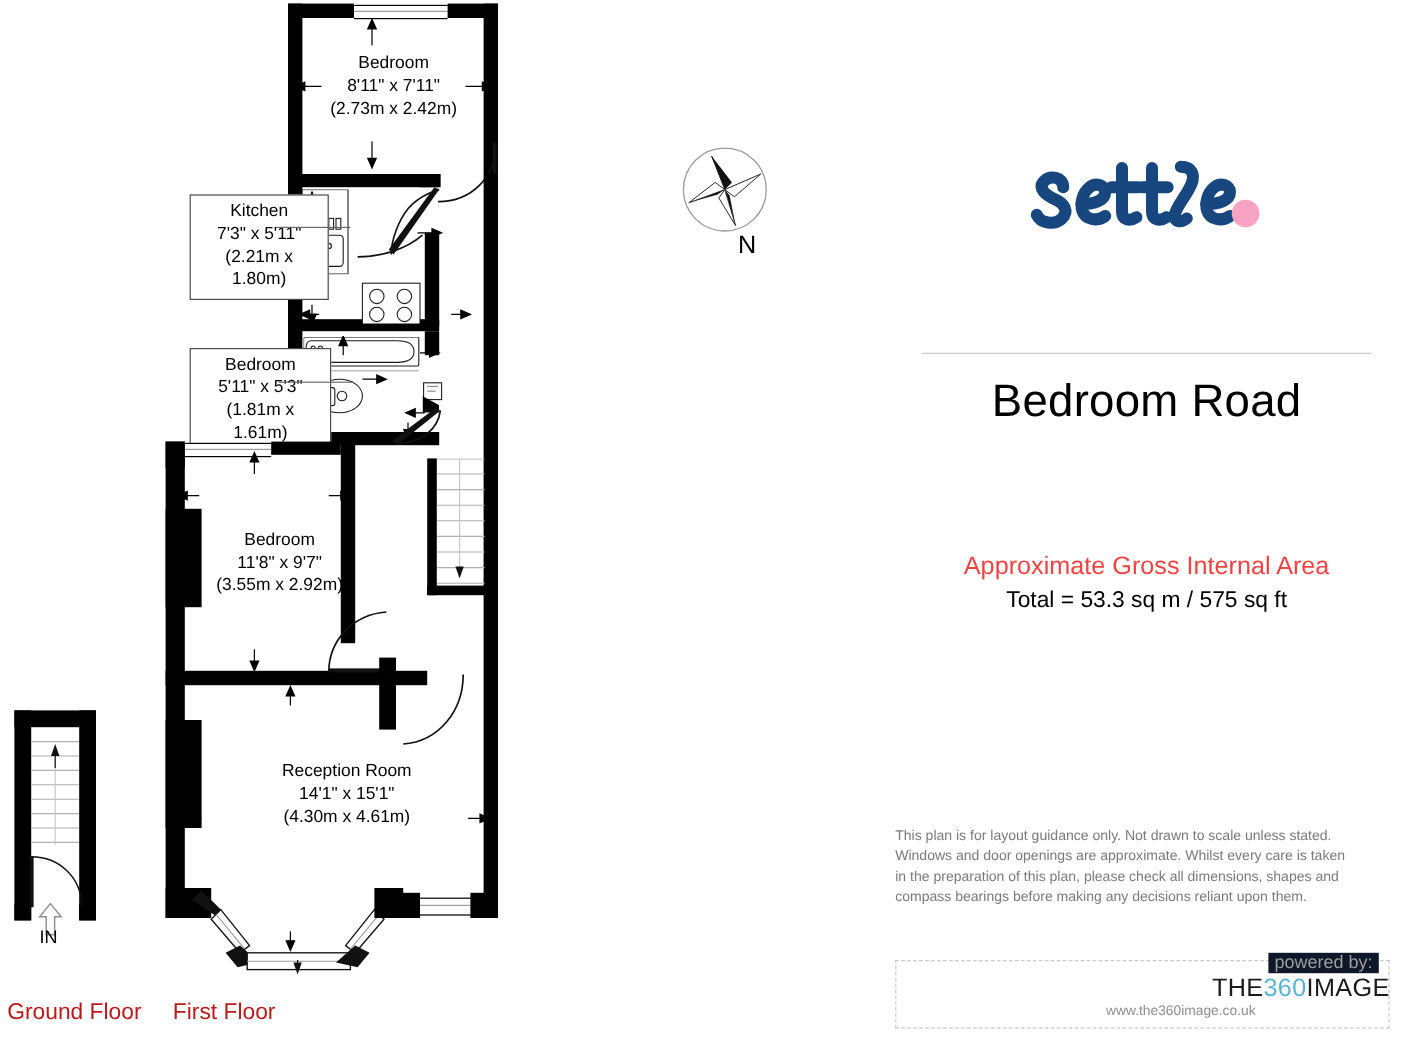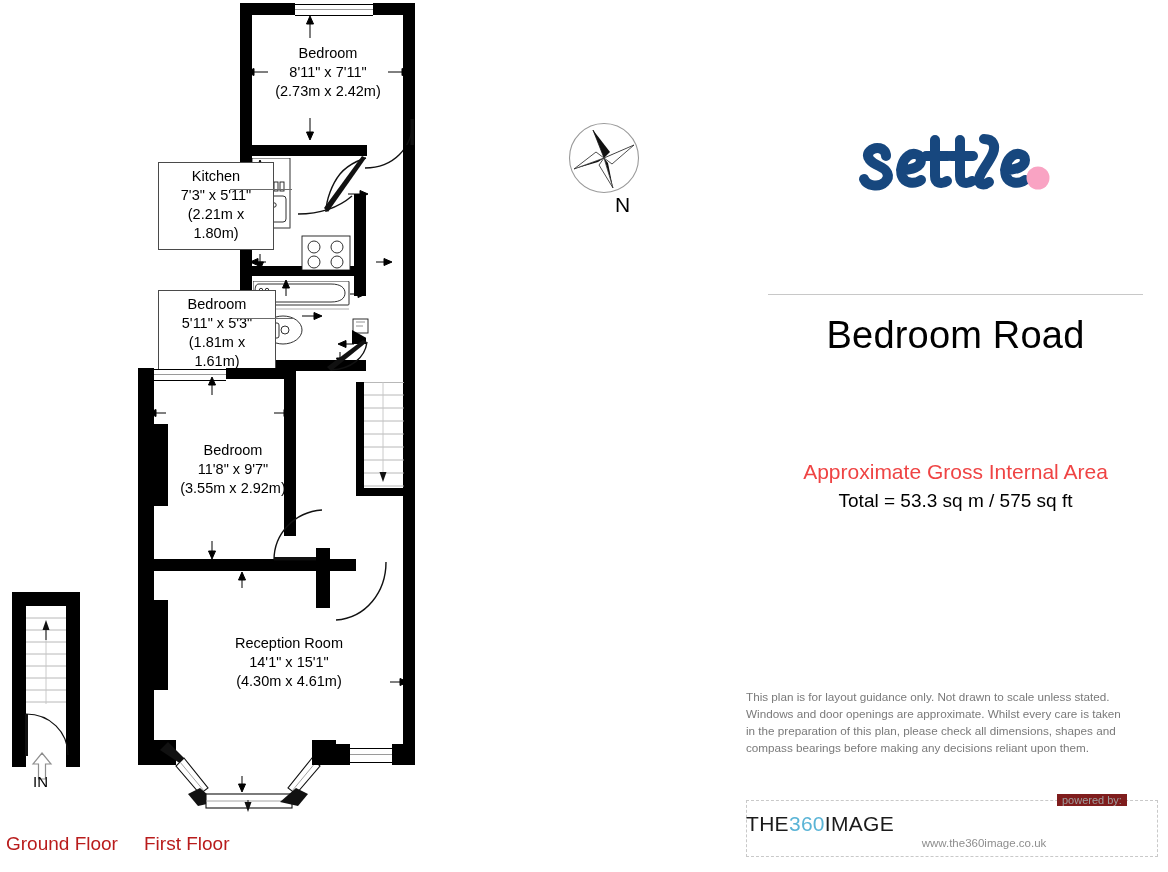--- a/index.html
+++ b/index.html
@@ -24,23 +24,23 @@
 
   
   .rule{position:absolute;background:#c8c8c8;height:1px;}
   .addr{position:absolute;font-size:38px;letter-spacing:.2px;color:#000;white-space:nowrap;text-align:center;}
   .area1{position:absolute;font-size:21px;color:#ef4444;white-space:nowrap;text-align:center;}
   .area2{position:absolute;font-size:19px;color:#000;white-space:nowrap;text-align:center;}
   .disc{position:absolute;font-size:11.7px;line-height:1.45;color:#7a7a7a;text-align:justify;
         text-justify:inter-word;width:412px;}
   .disc p{margin:0;}
   .disc p:last-child{text-align:justify;}
-  .powered{position:absolute;font-size:11px;color:#9e9e9e;background:#7f1d1d;padding:0 5px;white-space:nowrap;}
+  .powered{position:absolute;font-size:15px;color:#9e9e9e;background:#0f172a;padding:0 5px;white-space:nowrap;}
   .pbox{position:absolute;border:1px dashed #c9c9c9;box-sizing:border-box;background:#fff;}
-  .t360{position:absolute;width:100%;text-align:left;font-size:21px;letter-spacing:.3px;color:#1b1b1b;white-space:nowrap;}
+  .t360{position:absolute;width:100%;text-align:right;font-size:21px;letter-spacing:.3px;color:#1b1b1b;white-space:nowrap;}
   .t360 .num{color:#5ab4d6;}
   .turl{position:absolute;width:100%;text-align:center;font-size:11.5px;color:#8e8e8e;white-space:nowrap;}
 
   .compass-n{position:absolute;font-size:21px;color:#000;}
   .logo-wrap{position:absolute;}
   .in-label{position:absolute;font-size:15px;color:#000;}
 </style>
 </head>
 <body>
 

